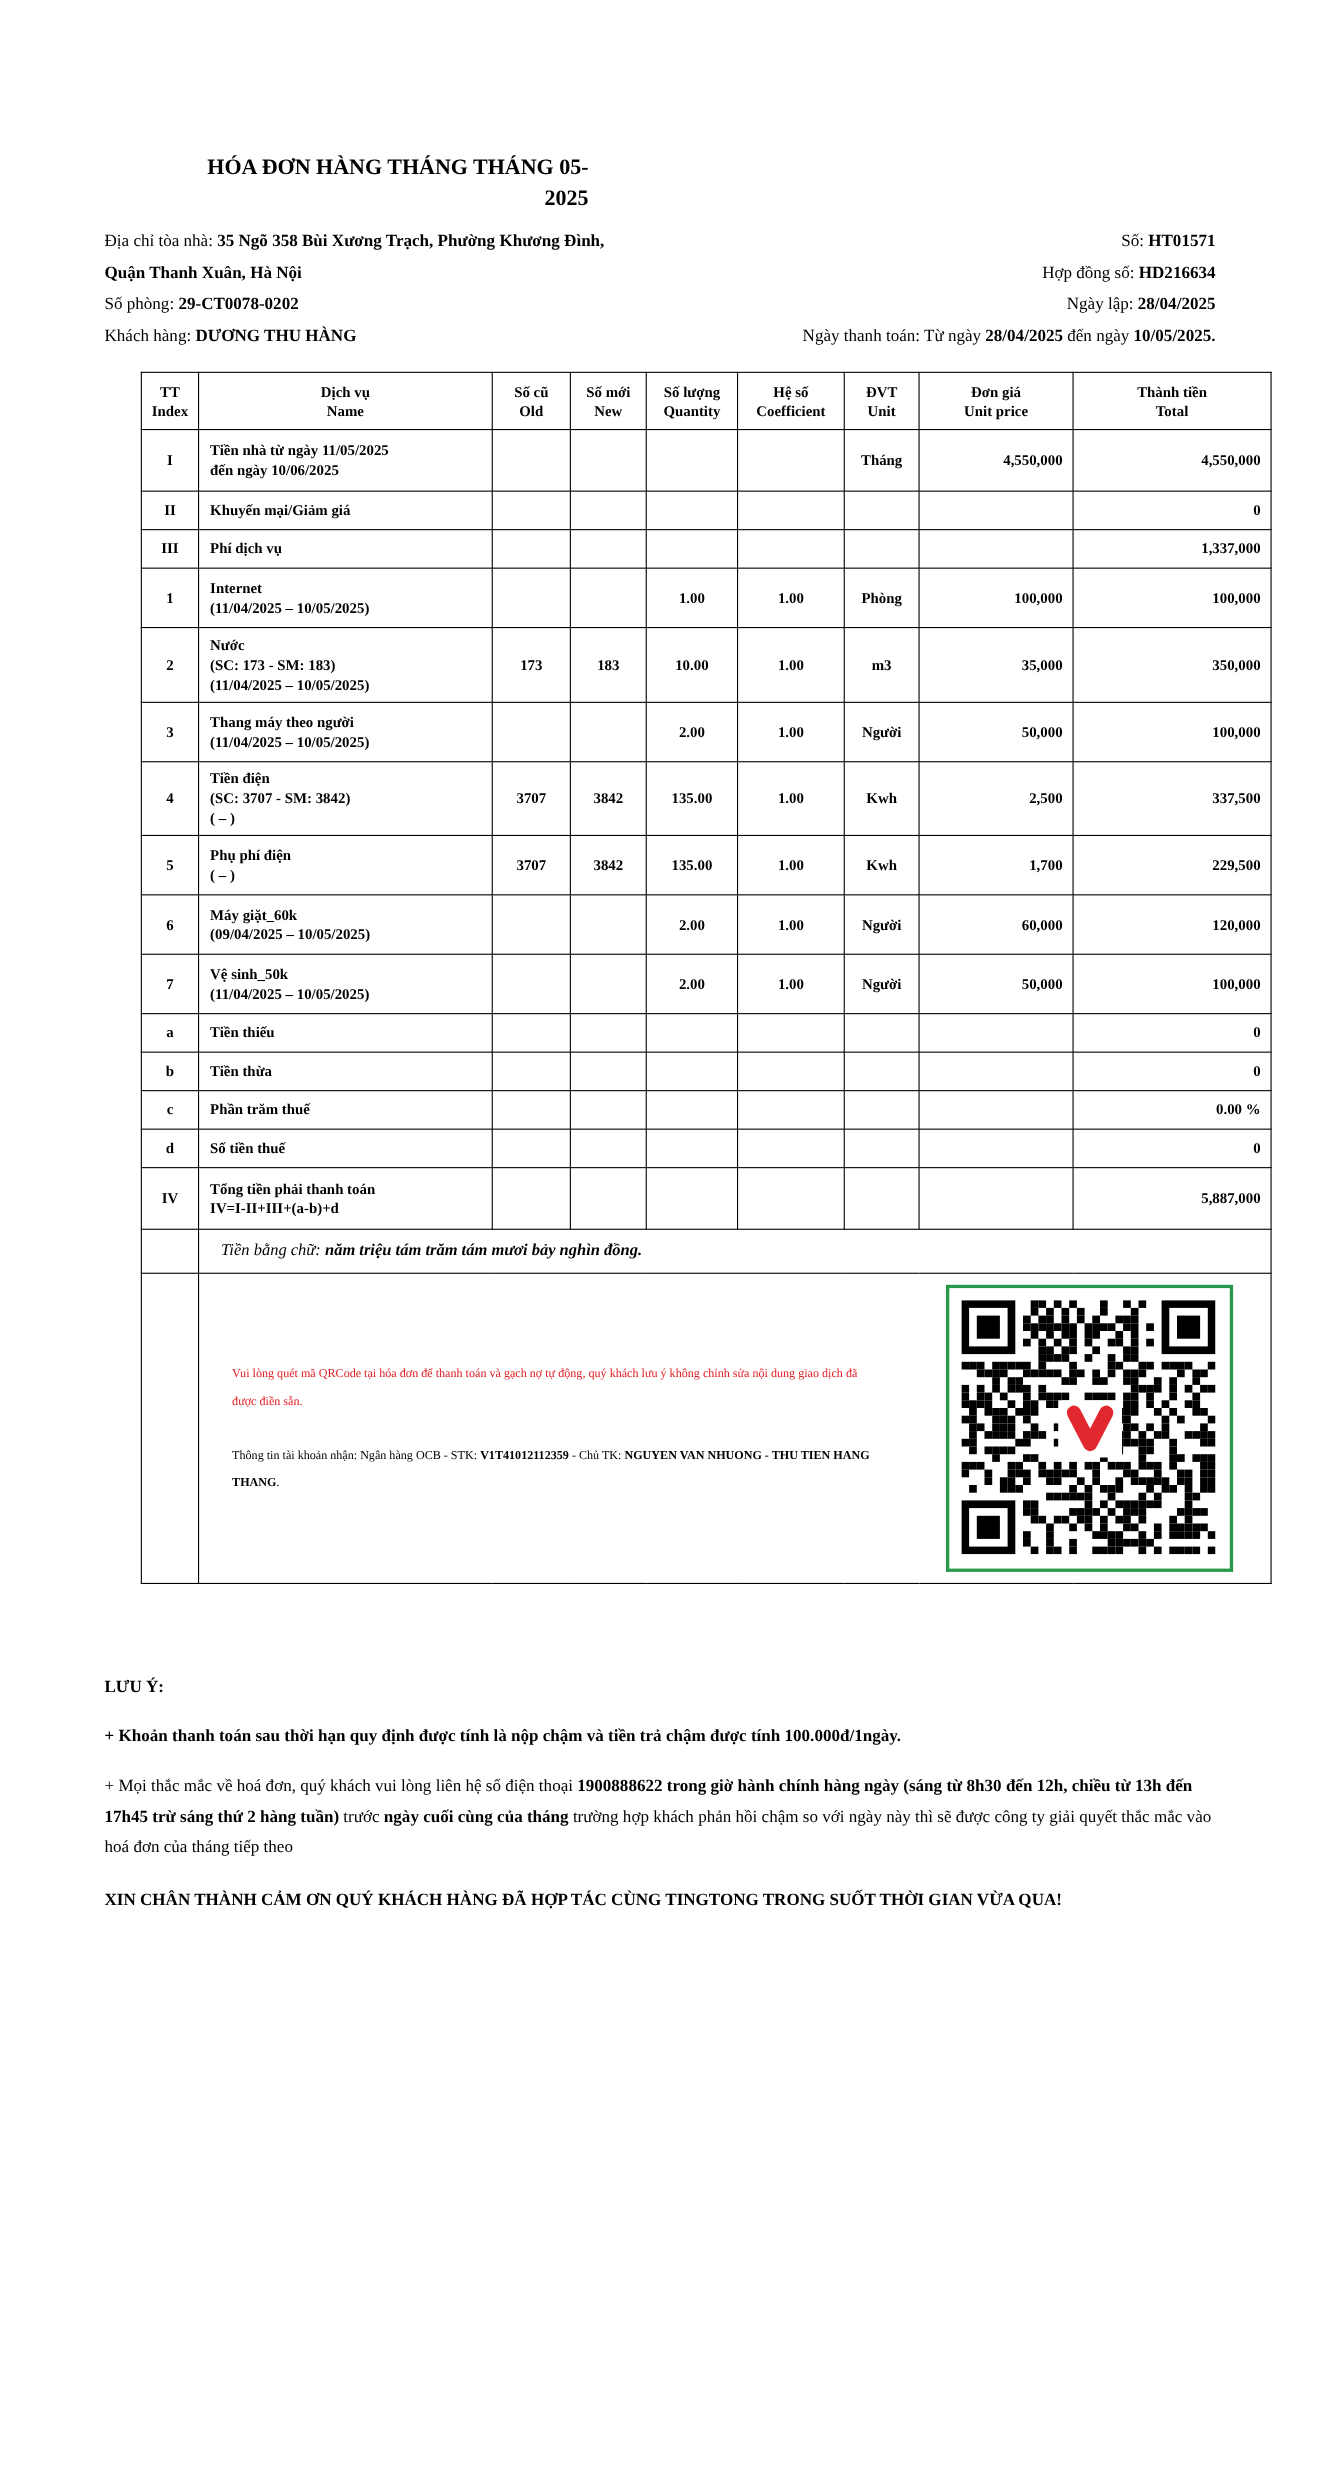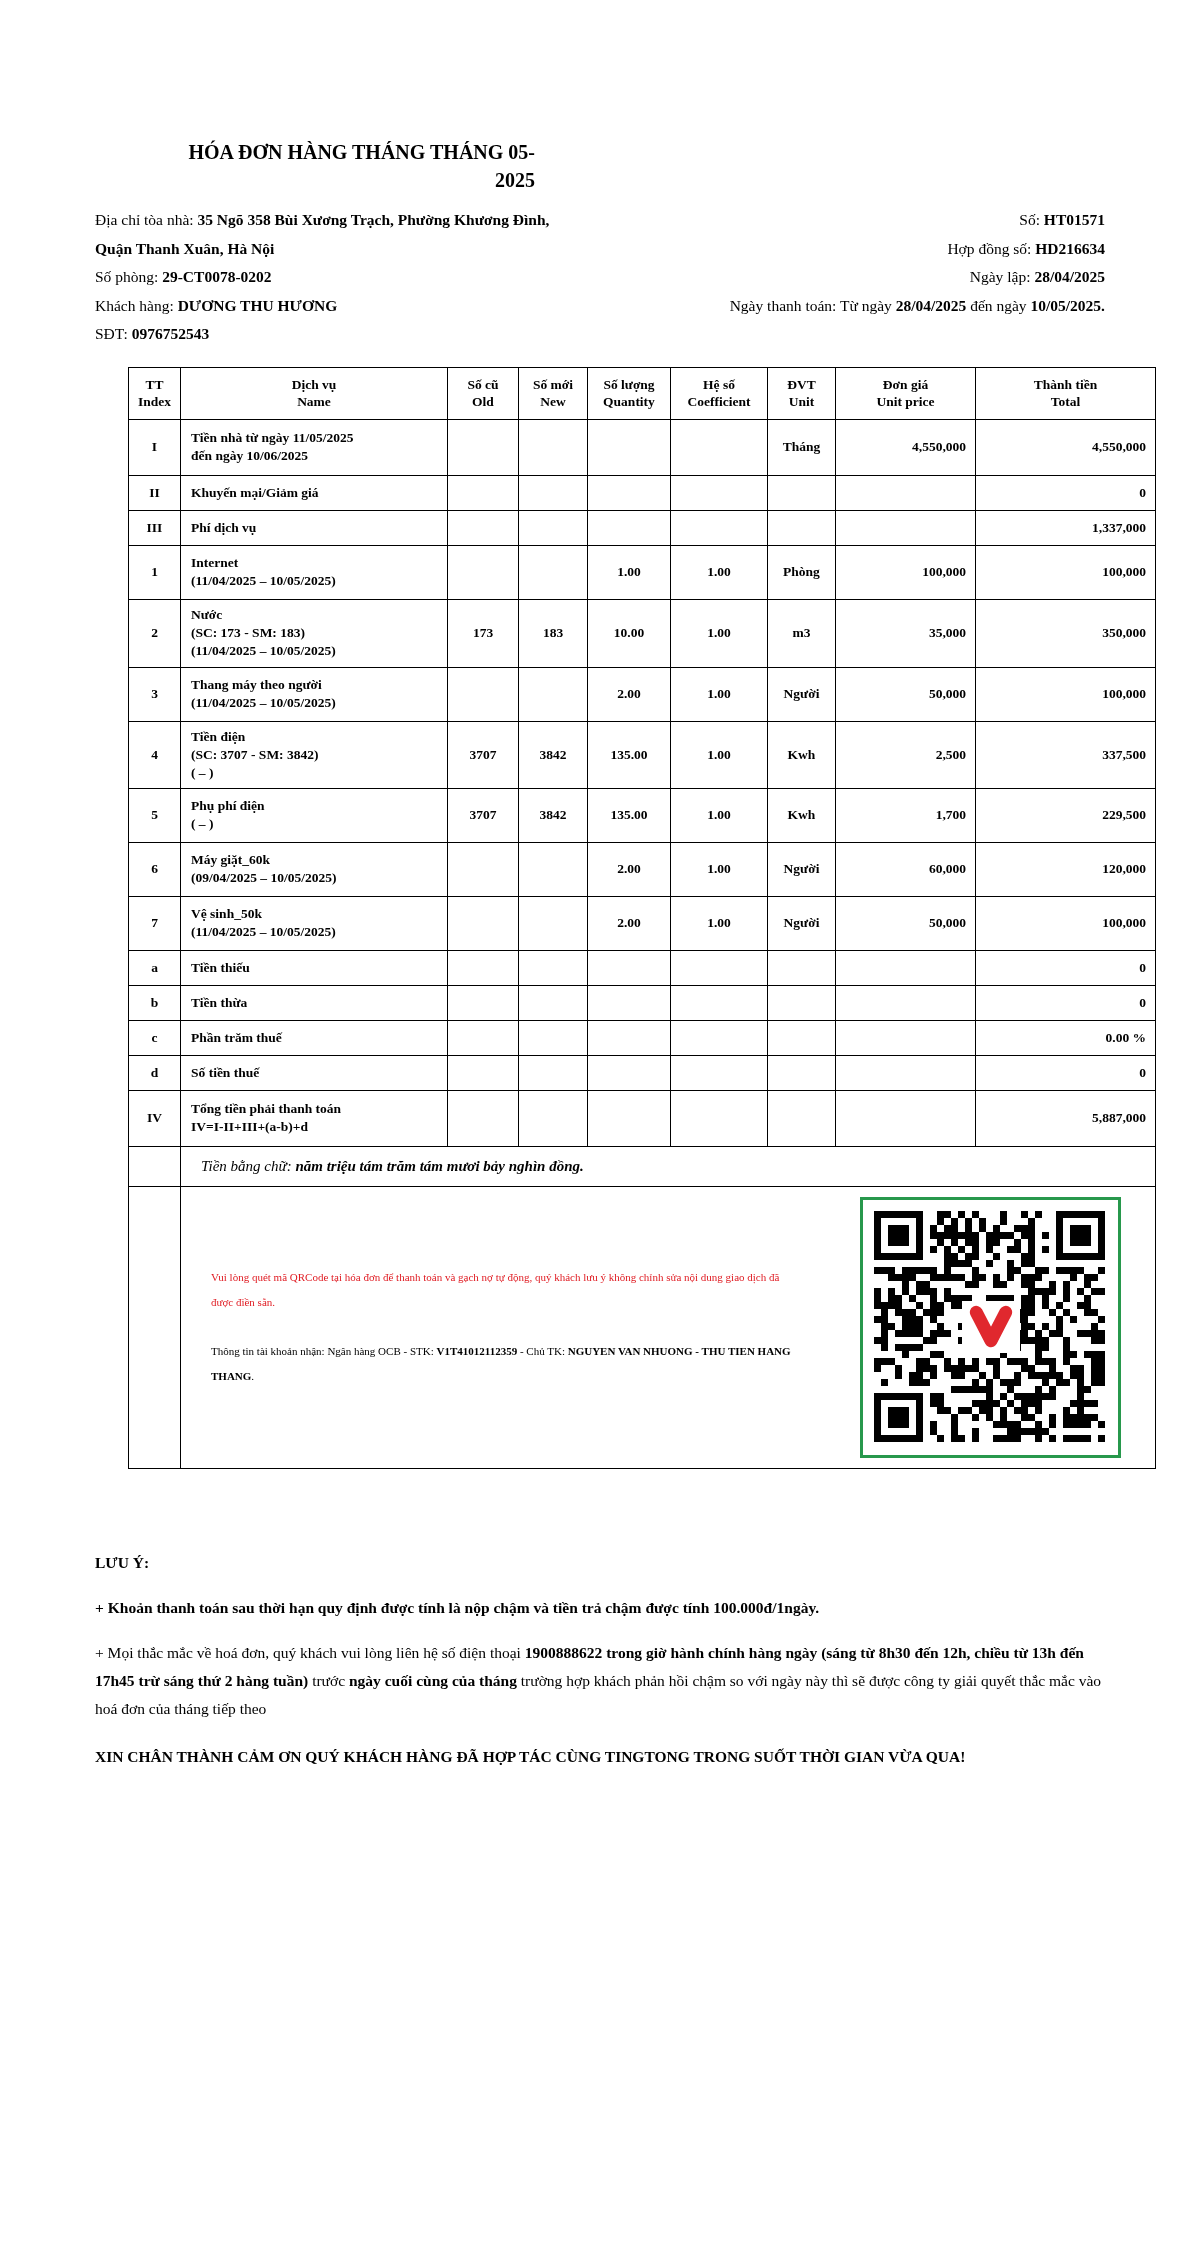--- a/index.html
+++ b/index.html
@@ -63,22 +63,21 @@
 
 <div class="header">
   <div class="doc-title">HÓA ĐƠN HÀNG THÁNG THÁNG 05-
 2025</div>
 </div>
 
 <div class="info">
   <div class="info-left">
     <div><span>Địa chỉ tòa nhà: </span><b>35 Ngõ 358 Bùi Xương Trạch, Phường Khương Đình, Quận Thanh Xuân, Hà Nội</b></div>
     <div><span>Số phòng: </span><b>29-CT0078-0202</b></div>
-    <div><span>Khách hàng: </span><b>DƯƠNG THU HƯƠNG</b></div>
-    <div><span>SĐT: </span><b>0976752543</b></div>
+    <div><span>Khách hàng: </span><b>DƯƠNG THU HÀNG</b></div>
   </div>
   <div class="info-right">
     <div><span>Số: </span><b>HT01571</b></div>
     <div><span>Hợp đồng số: </span><b>HD216634</b></div>
     <div><span>Ngày lập: </span><b>28/04/2025</b></div>
     <div><span>Ngày thanh toán: Từ ngày </span><b>28/04/2025</b><span> đến ngày </span><b>10/05/2025.</b></div>
   </div>
 </div>
 
 <table class="inv">

